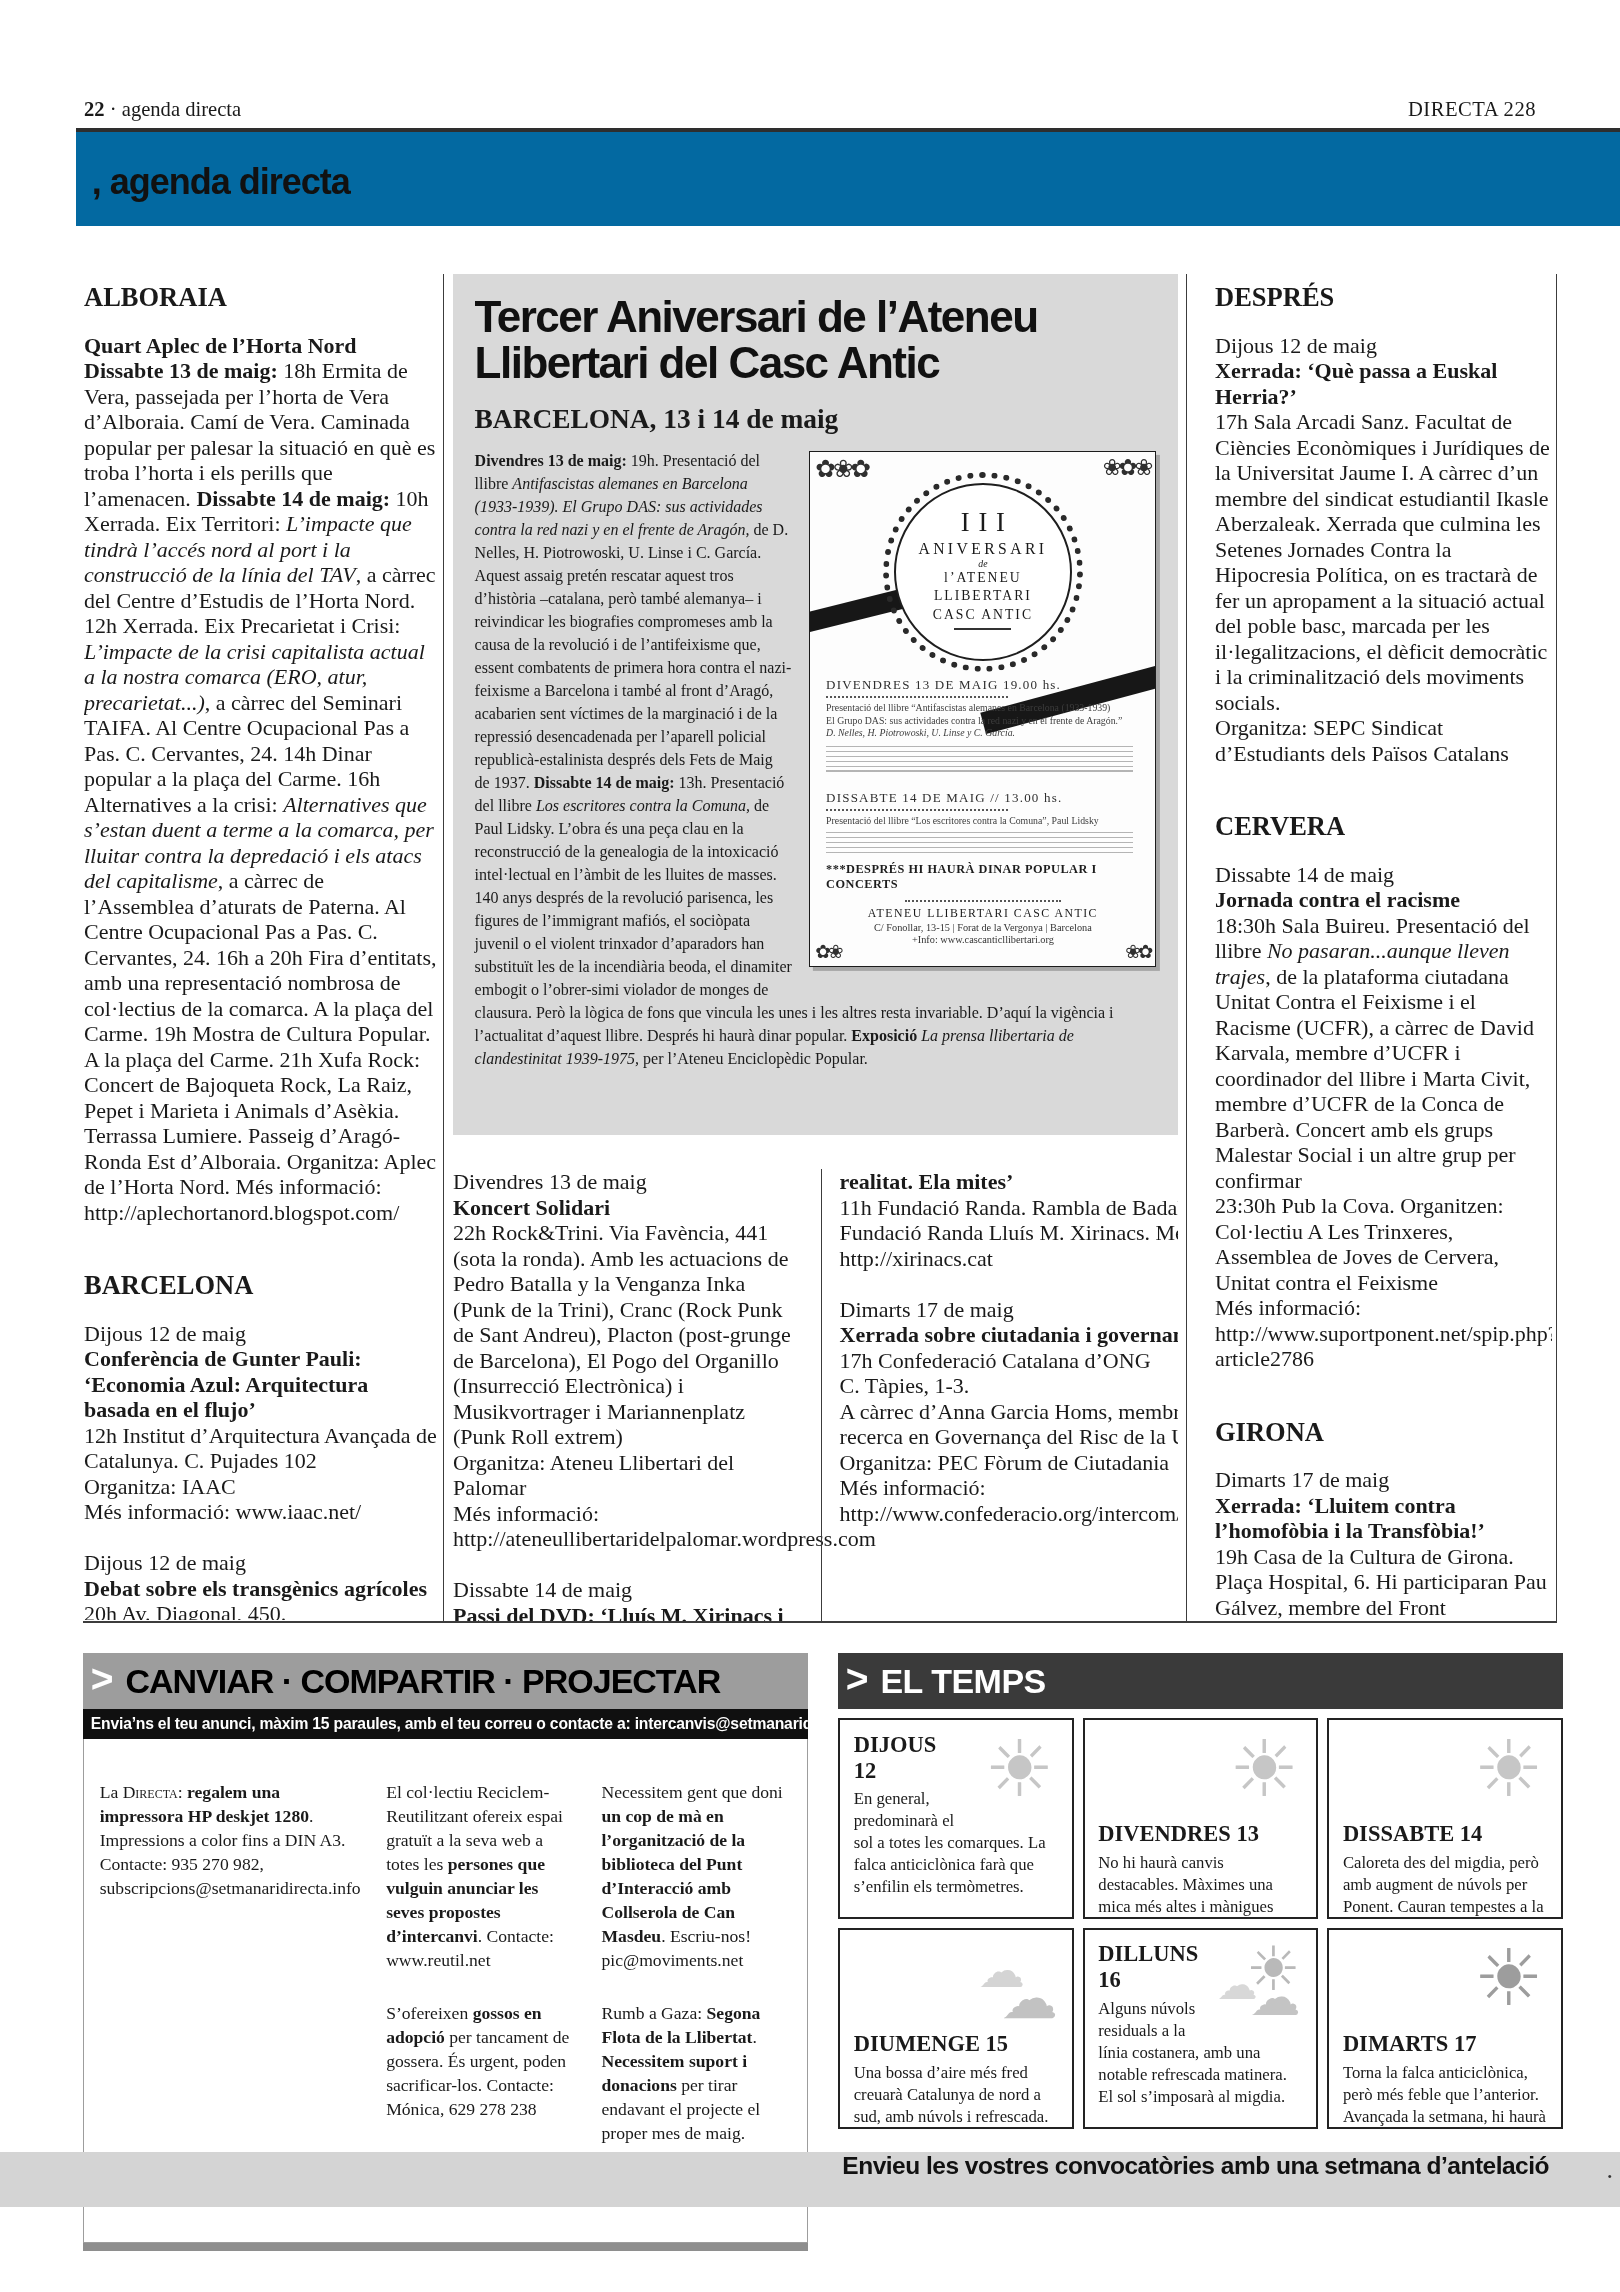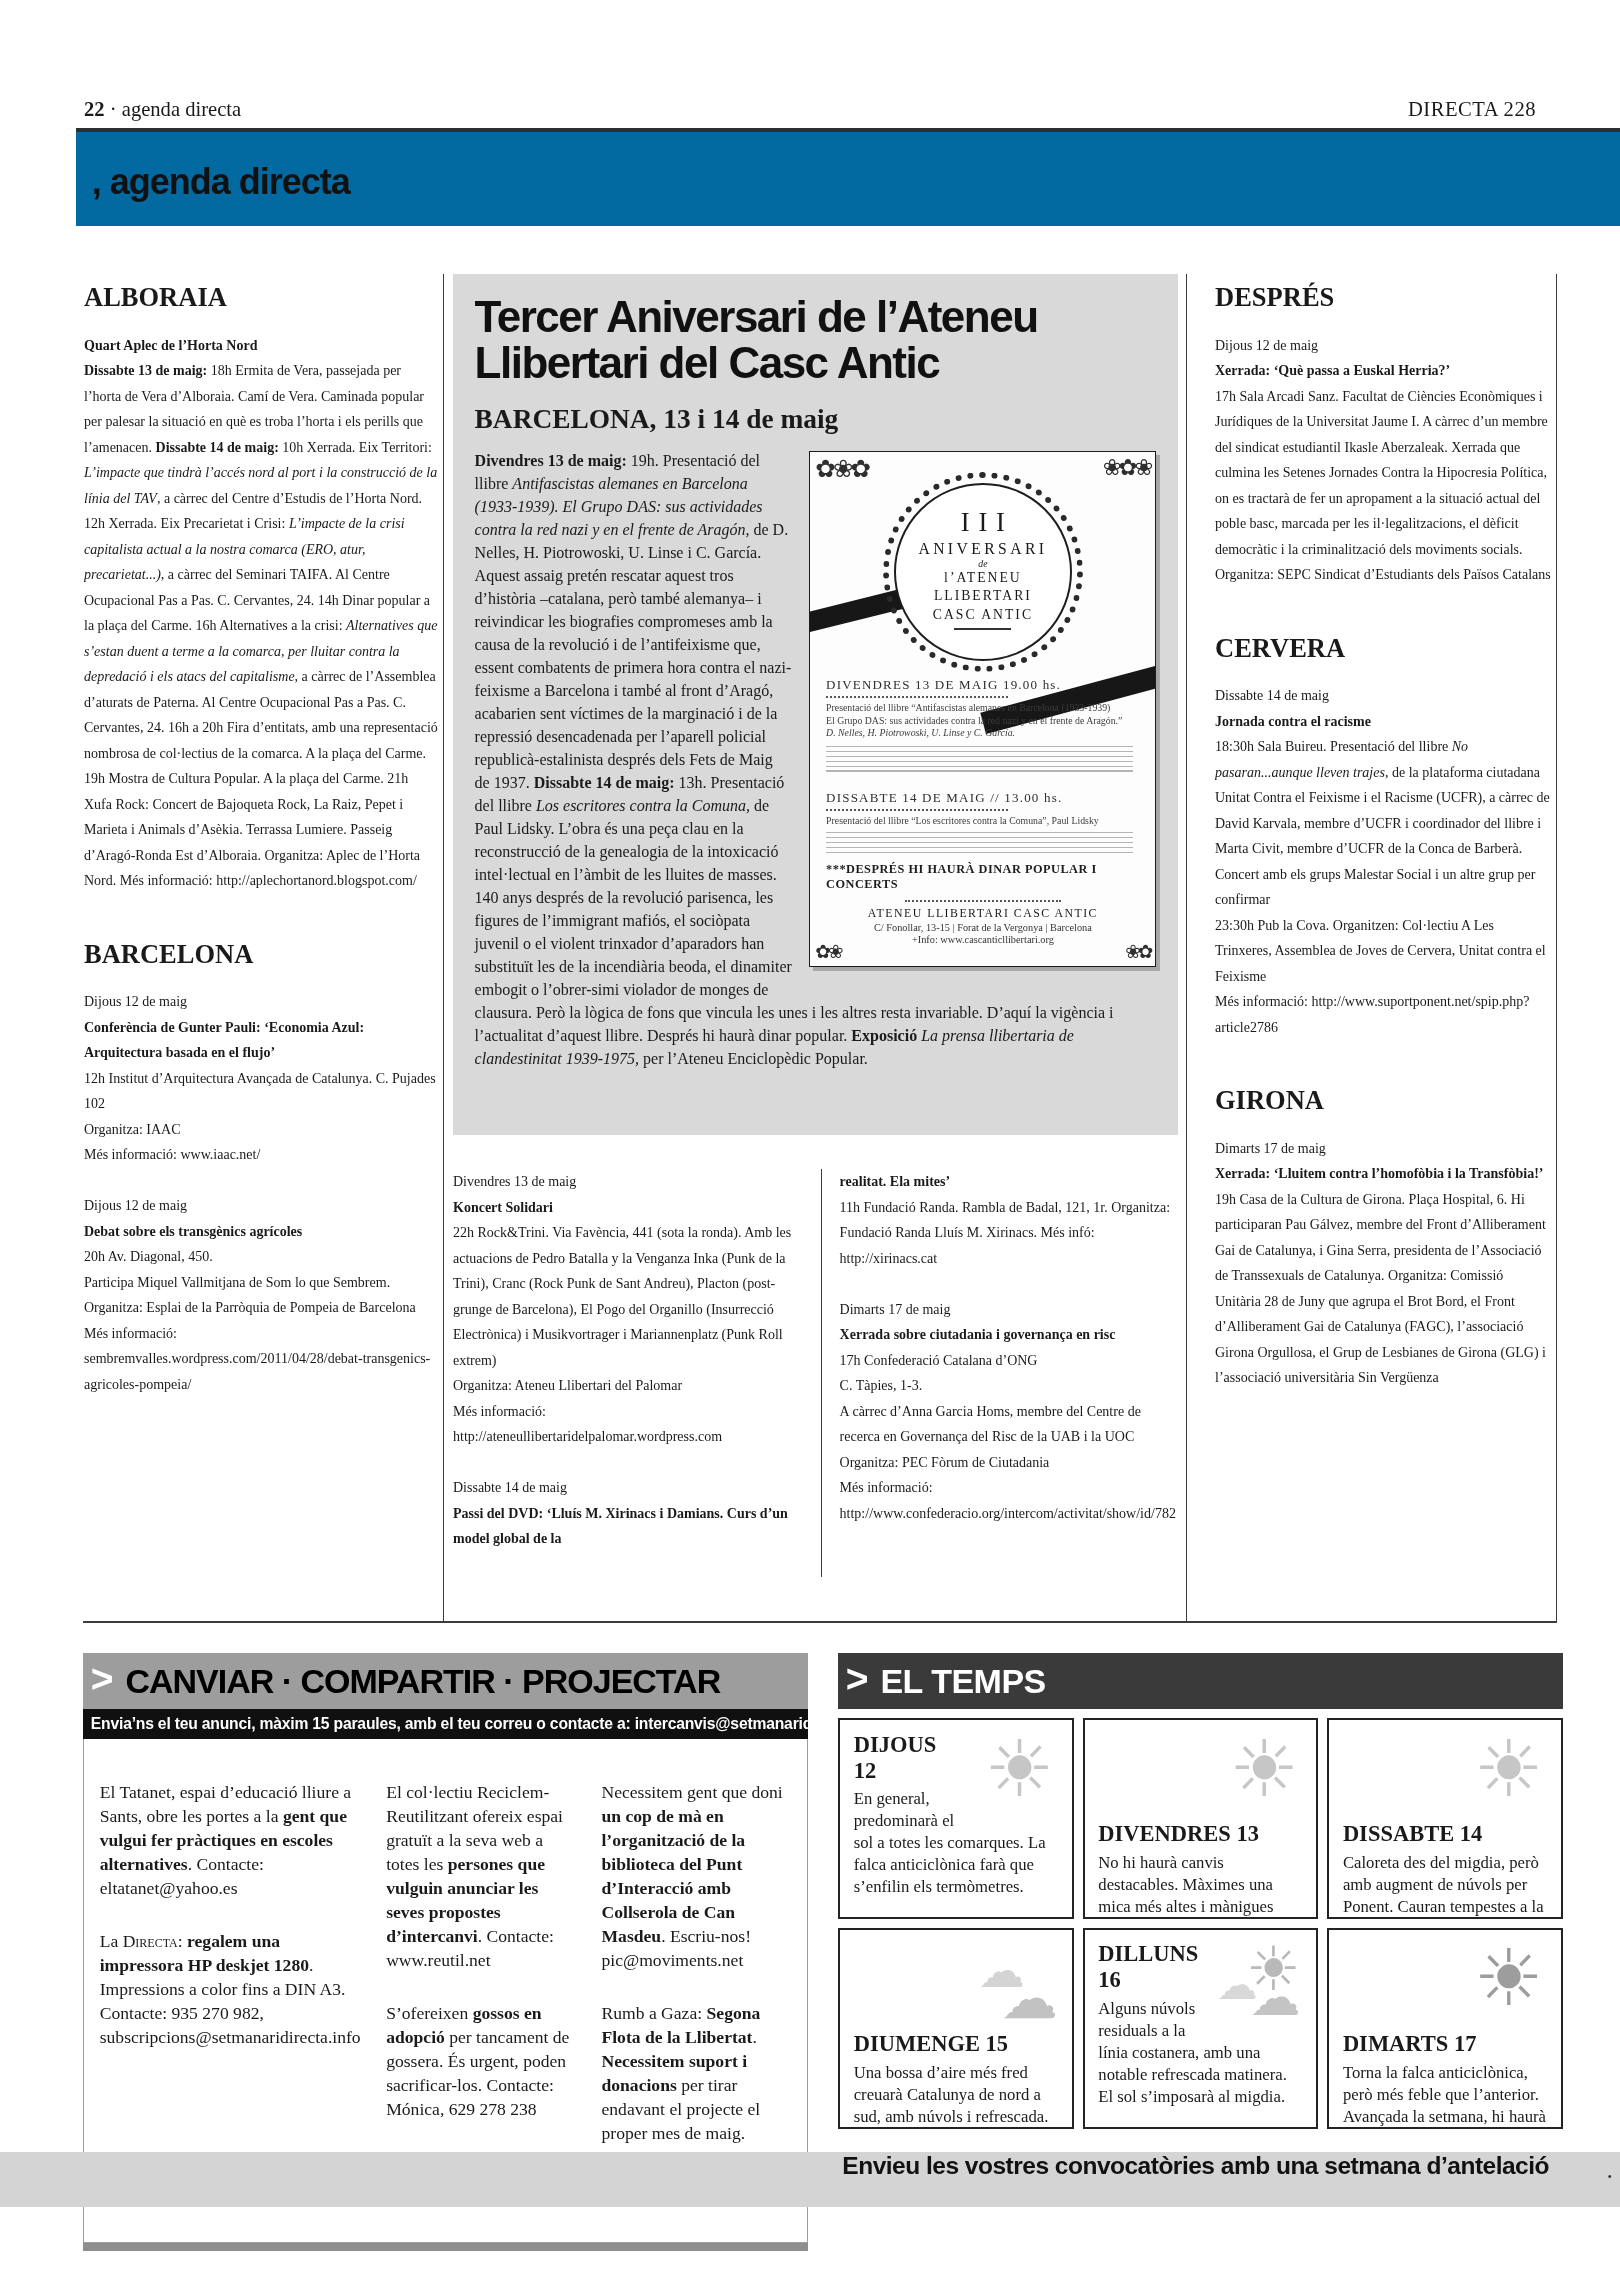--- a/index.html
+++ b/index.html
@@ -16,21 +16,21 @@
 
   
   .vdiv{position:absolute;top:274px;width:1px;height:1348px;background:#3c3c3c;}
   .d1{left:443px}.d2{left:1186px}.rborder{left:1556px}
   .bottom-rule{position:absolute;left:83px;top:1621px;width:1474px;height:2px;background:#3c3c3c;}
 
   .col-left{position:absolute;left:84px;top:282px;width:355px;height:1338px;overflow:hidden;}
   .col-right{position:absolute;left:1215px;top:282px;width:337px;height:1338px;overflow:hidden;}
   .city{font:bold 26.5px "Liberation Serif",serif;margin:0 0 19.6px;}
   .sec{margin-bottom:45px;}
-  .ev{margin-bottom:25.5px;font-size:14px;line-height:25.5px;}
+  .ev{margin-bottom:25.5px;font-size:22px;line-height:25.5px;}
   .ev-date:empty,.ev-title:empty{display:none}
   .ev-title{font-weight:bold}
   .ev-line{margin:0}
 
   
   .middle{position:absolute;left:453px;top:274px;width:725px;height:1347px;overflow:hidden;}
   .feature{background:#d9d9d9;padding:13.7px 21.6px 17.6px;box-sizing:border-box;min-height:861px;overflow:hidden;}
   .headline{margin:5.9px 0 17.6px;font:bold 44px/1.06 "Liberation Sans",sans-serif;letter-spacing:-1.5px;color:#111;}
   .feat-sub{font:bold 27.4px "Liberation Serif",serif;margin-bottom:13.7px;}
   .feat-body{font-size:16px;line-height:23px;margin:0;}
@@ -326,21 +326,20 @@
   <section class="classifieds">
     <div class="cl-head">
       <span class="chev">&gt;</span>
       <span class="cl-title">CANVIAR · COMPARTIR · PROJECTAR</span>
     </div>
     <div class="cl-strip">Envia’ns el teu anunci, màxim 15 paraules, amb el teu correu o contacte a: intercanvis@setmanaridirecta.info</div>
     <div class="cl-box">
 
         <div class="cl-col">
 
-        <p class="ad"><span>El Tatanet, espai d’educació lliure a Sants, obre les portes a la </span><span class="rb">gent que vulgui fer pràctiques en escoles alternatives</span><span>. Contacte: eltatanet@yahoo.es</span></p>
           <p class="ad"><span>La </span><span class="rsc">Directa</span><span>: </span><span class="rb">regalem una impressora HP deskjet 1280</span><span>. Impressions a color fins a DIN A3. Contacte: 935 270 982, subscripcions@setmanaridirecta.info</span></p>
         </div>
 
         <div class="cl-col">
 
         <p class="ad"><span>El col·lectiu Reciclem-Reutilitzant ofereix espai gratuït a la seva web a totes les </span><span class="rb">persones que vulguin anunciar les seves propostes d’intercanvi</span><span>. Contacte: www.reutil.net</span></p>
           <p class="ad"><span>S’ofereixen </span><span class="rb">gossos en adopció</span><span> per tancament de gossera. És urgent, poden sacrificar-los. Contacte: Mónica, 629 278 238</span></p>
         </div>
 
         <div class="cl-col">

